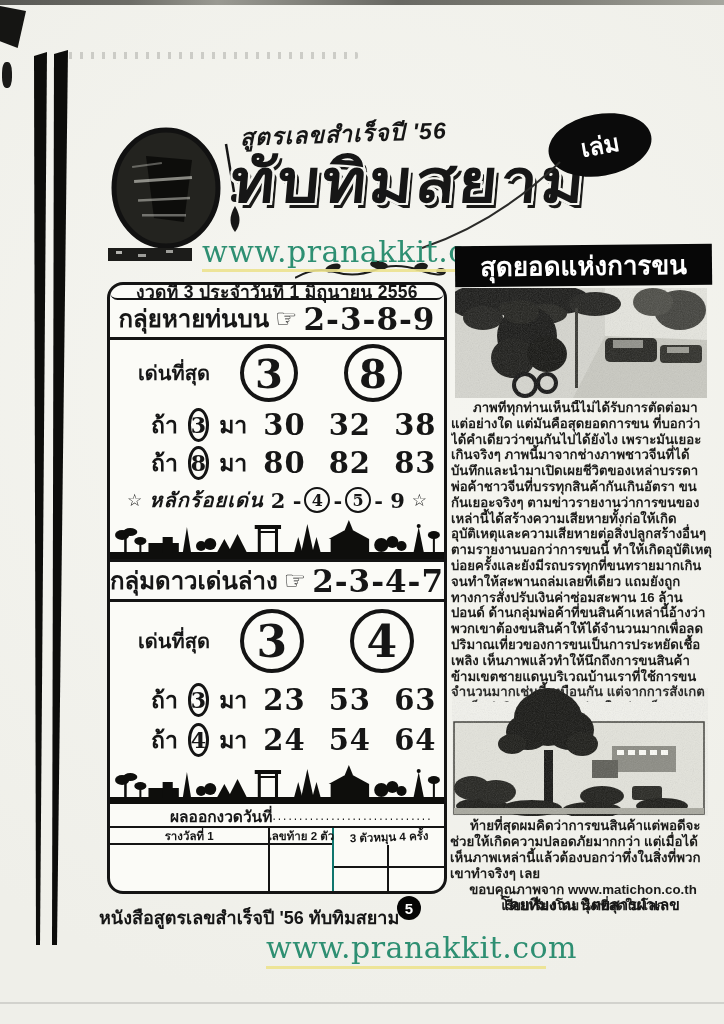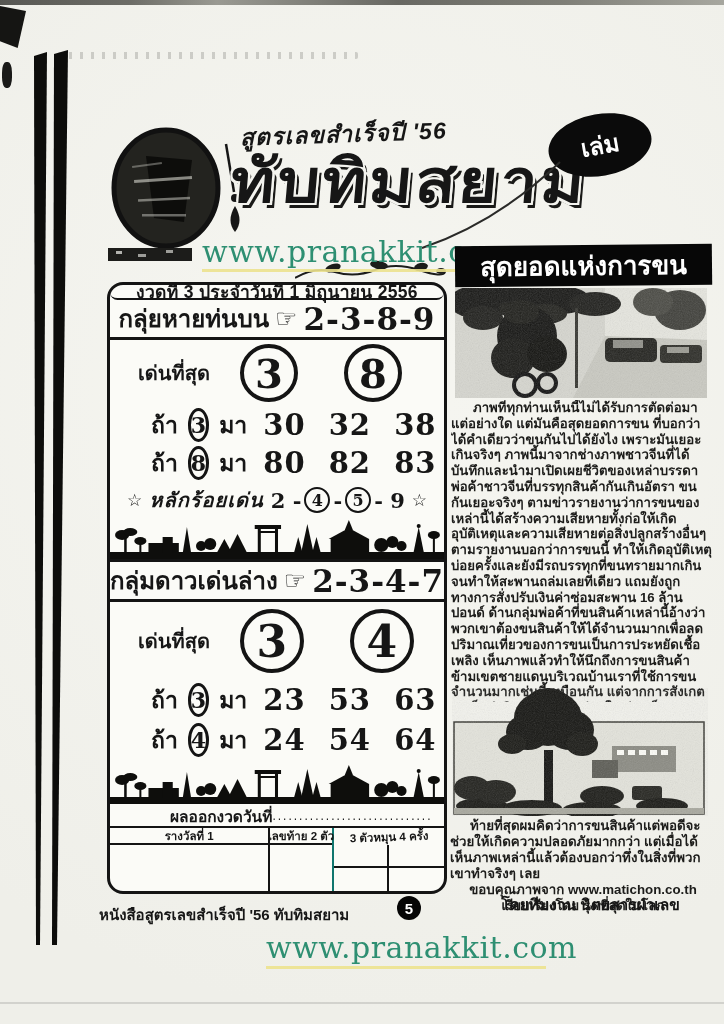--- a/index.html
+++ b/index.html
@@ -92,21 +92,21 @@
   .t-h{height:17px;display:flex;align-items:center;justify-content:center;white-space:nowrap;}
   .t-col1 .t-h,.t-col2 .t-h{border-bottom:2px solid #141414;}
   .t-col3 .t-h{transform:rotate(-2deg);}
   .t-body{flex:1;}
   .t-grid{flex:1;display:grid;grid-template-columns:1fr 1fr;grid-template-rows:1fr 1fr;}
   .t-grid .c1{border-right:2px solid #141414;border-bottom:2px solid #141414;}
   .t-grid .c2{border-bottom:2px solid #141414;}
   .t-grid .c3{border-right:2px solid #141414;}
 
   
-  .book-line{left:99px;top:903px;font-size:15px;font-weight:800;white-space:nowrap;}
+  .book-line{left:99px;top:903px;font-size:18px;font-weight:800;white-space:nowrap;}
   .page-circ{left:397px;top:896px;width:24px;height:24px;border-radius:50%;background:#050505;color:#fff;
     display:flex;align-items:center;justify-content:center;font-size:15px;font-weight:800;}
 </style>
 </head>
 <body>
 
 <svg width="0" height="0" style="position:absolute" aria-hidden="true">
   <defs>
     <filter id="grainF" x="0" y="0" width="100%" height="100%">
       <feTurbulence type="fractalNoise" baseFrequency="0.9" numOctaves="3" stitchTiles="stitch" result="n"></feTurbulence>

